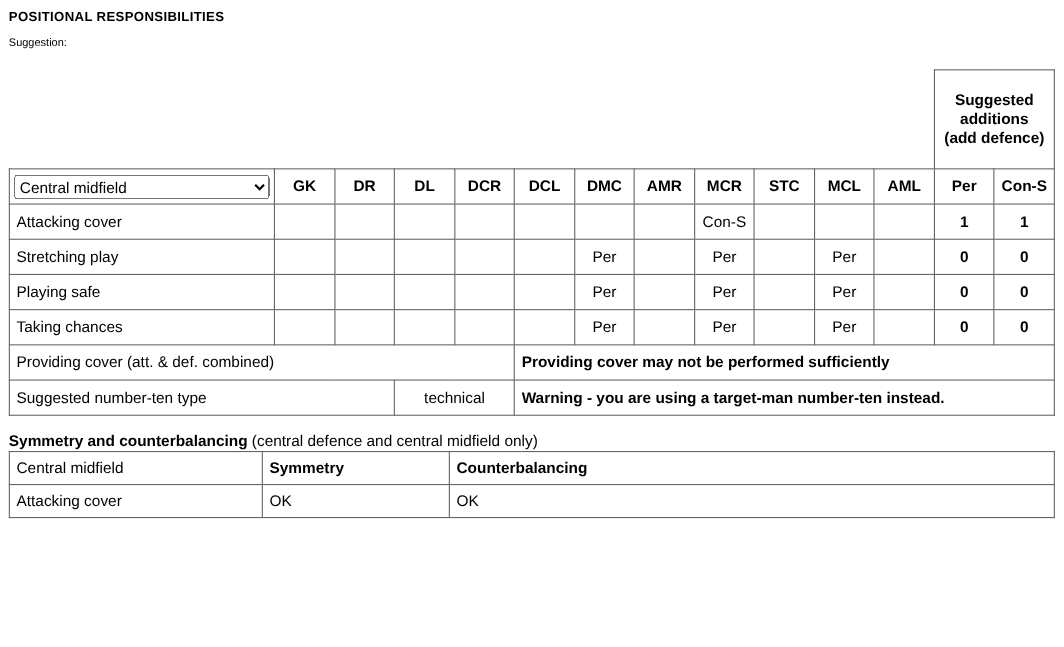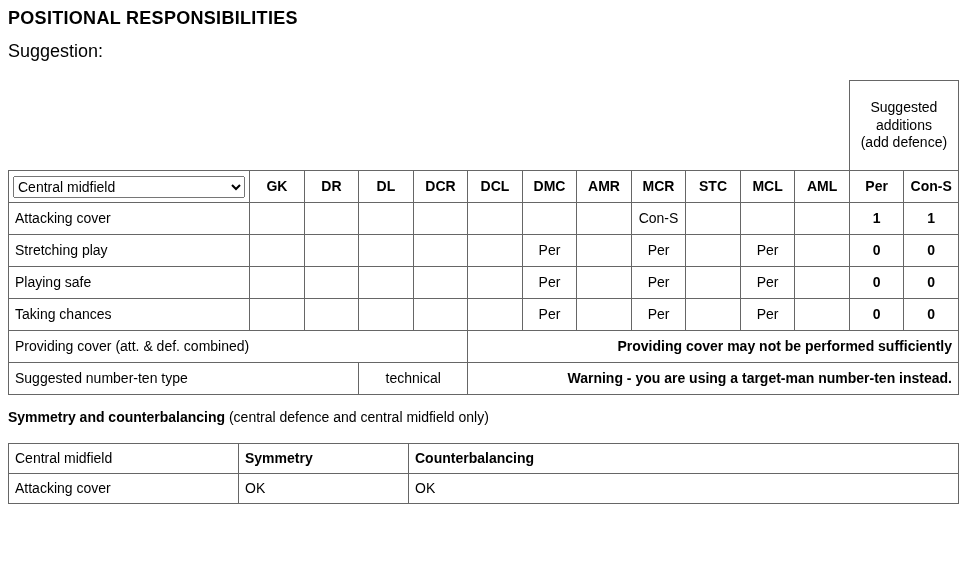--- a/index.html
+++ b/index.html
@@ -7,29 +7,29 @@
     font-family: Arial, Helvetica, sans-serif;
     font-size: 14px;
     color: #000;
     background: #fff;
     margin: 0;
     padding: 8px;
     width: 967px;
   }
   .section-title {
     font-weight: bold;
-    font-size: 18px;
+    font-size: 12px;
     letter-spacing: 0.3px;
     margin-bottom: 12px;
   }
   .suggestion-row {
     display: flex;
     gap: 24px;
     margin-bottom: 18px;
-    font-size: 18px;
+    font-size: 10px;
   }
   .suggestion-label {}
   .suggestion-text {}
   table.main {
     border-collapse: collapse;
     width: 100%;
     font-size: 14px;
   }
   table.main th, table.main td {
     border: 1px solid #666;
@@ -42,40 +42,40 @@
     text-align: left;
     padding-left: 6px;
     white-space: nowrap;
   }
   table.main th.rowlabel-head {
     text-align: left;
     padding: 4px 4px;
     vertical-align: bottom;
   }
   table.main .suggested-head {
-    font-weight: normal;
+    font-weight: bold;
     line-height: 1.25;
     padding: 18px 4px;
   }
   table.main tr.header th {
     font-weight: bold;
   }
   table.main .bold { font-weight: bold; }
   select.dropdown {
     width: 100%;
     font-size: 14px;
     height: 22px;
   }
   .msg-row td.msg {
     font-weight: bold;
-    text-align: right;
+    text-align: left;
   }
   .sym-title {
     margin-top: 14px;
-    margin-bottom: 18px;
+    margin-bottom: 2px;
     font-size: 14px;
   }
   .sym-title .bold { font-weight: bold; }
   table.sym {
     border-collapse: collapse;
     width: 100%;
     font-size: 14px;
   }
   table.sym th, table.sym td {
     border: 1px solid #666;

